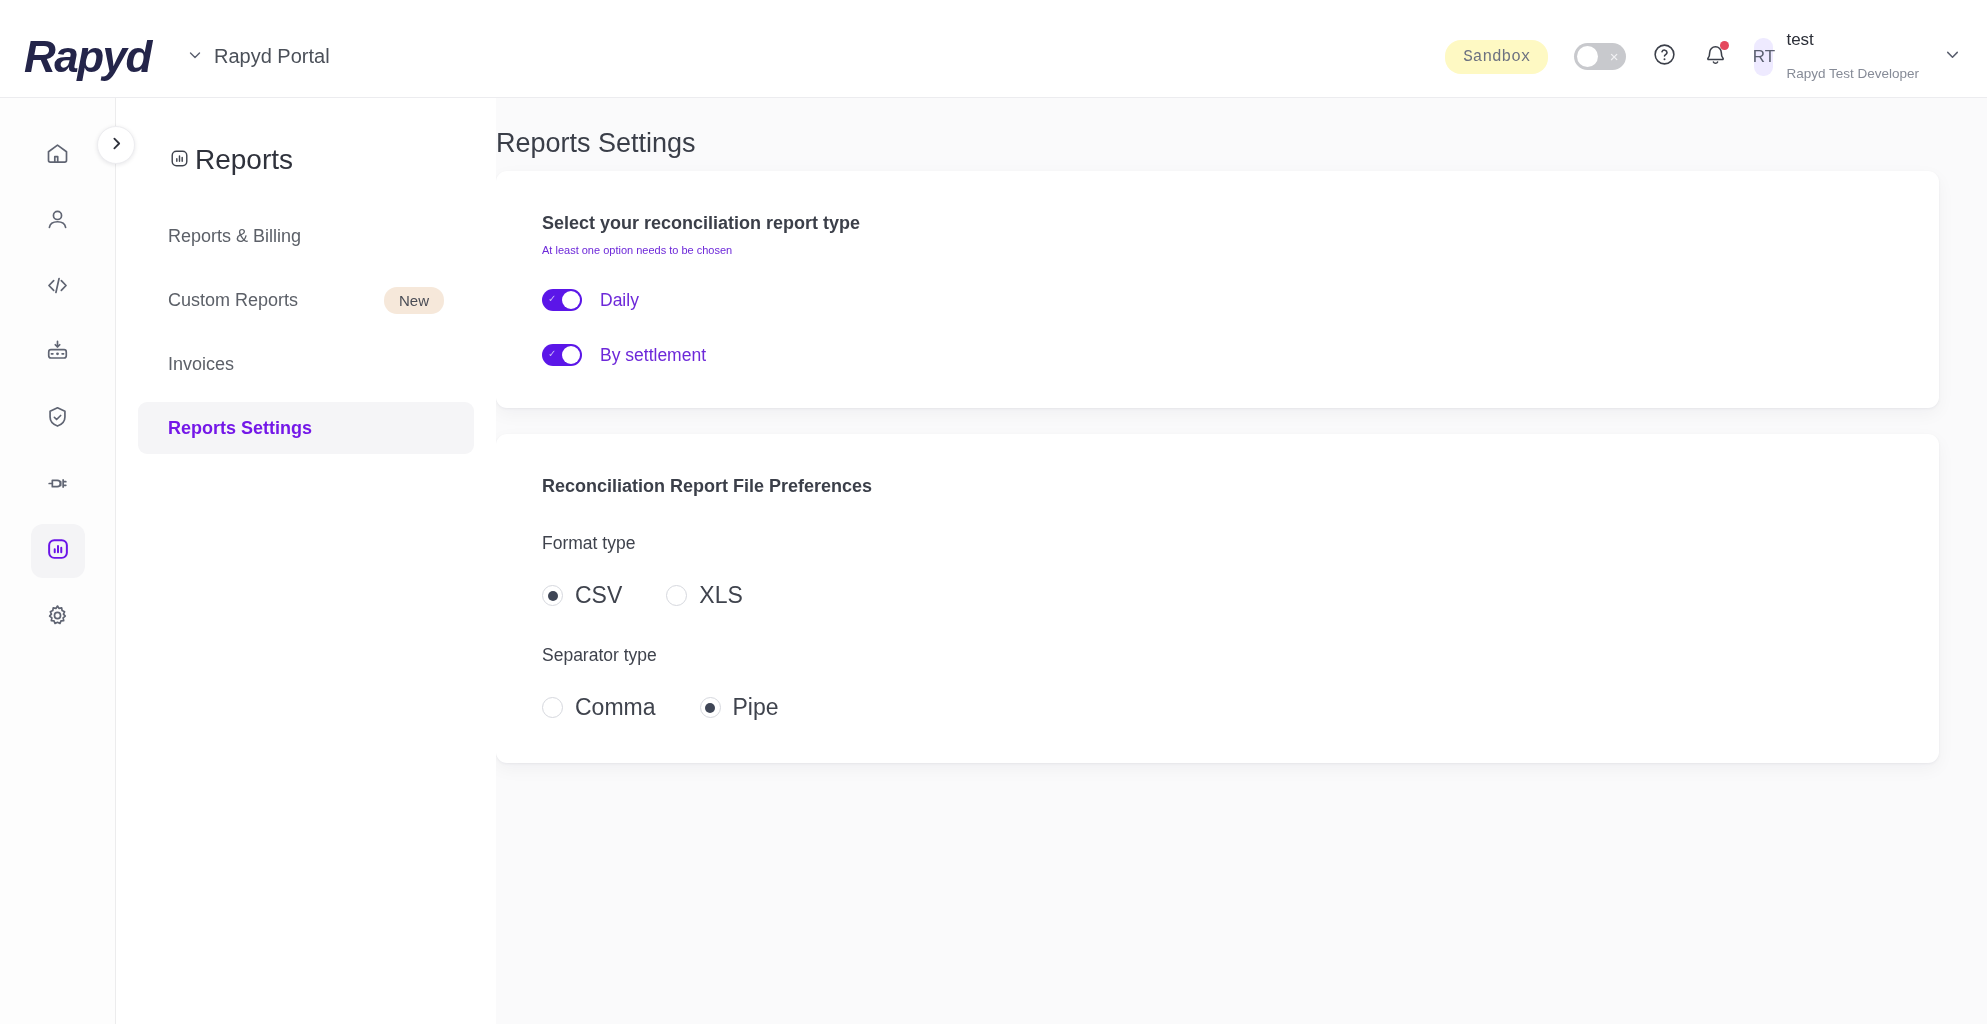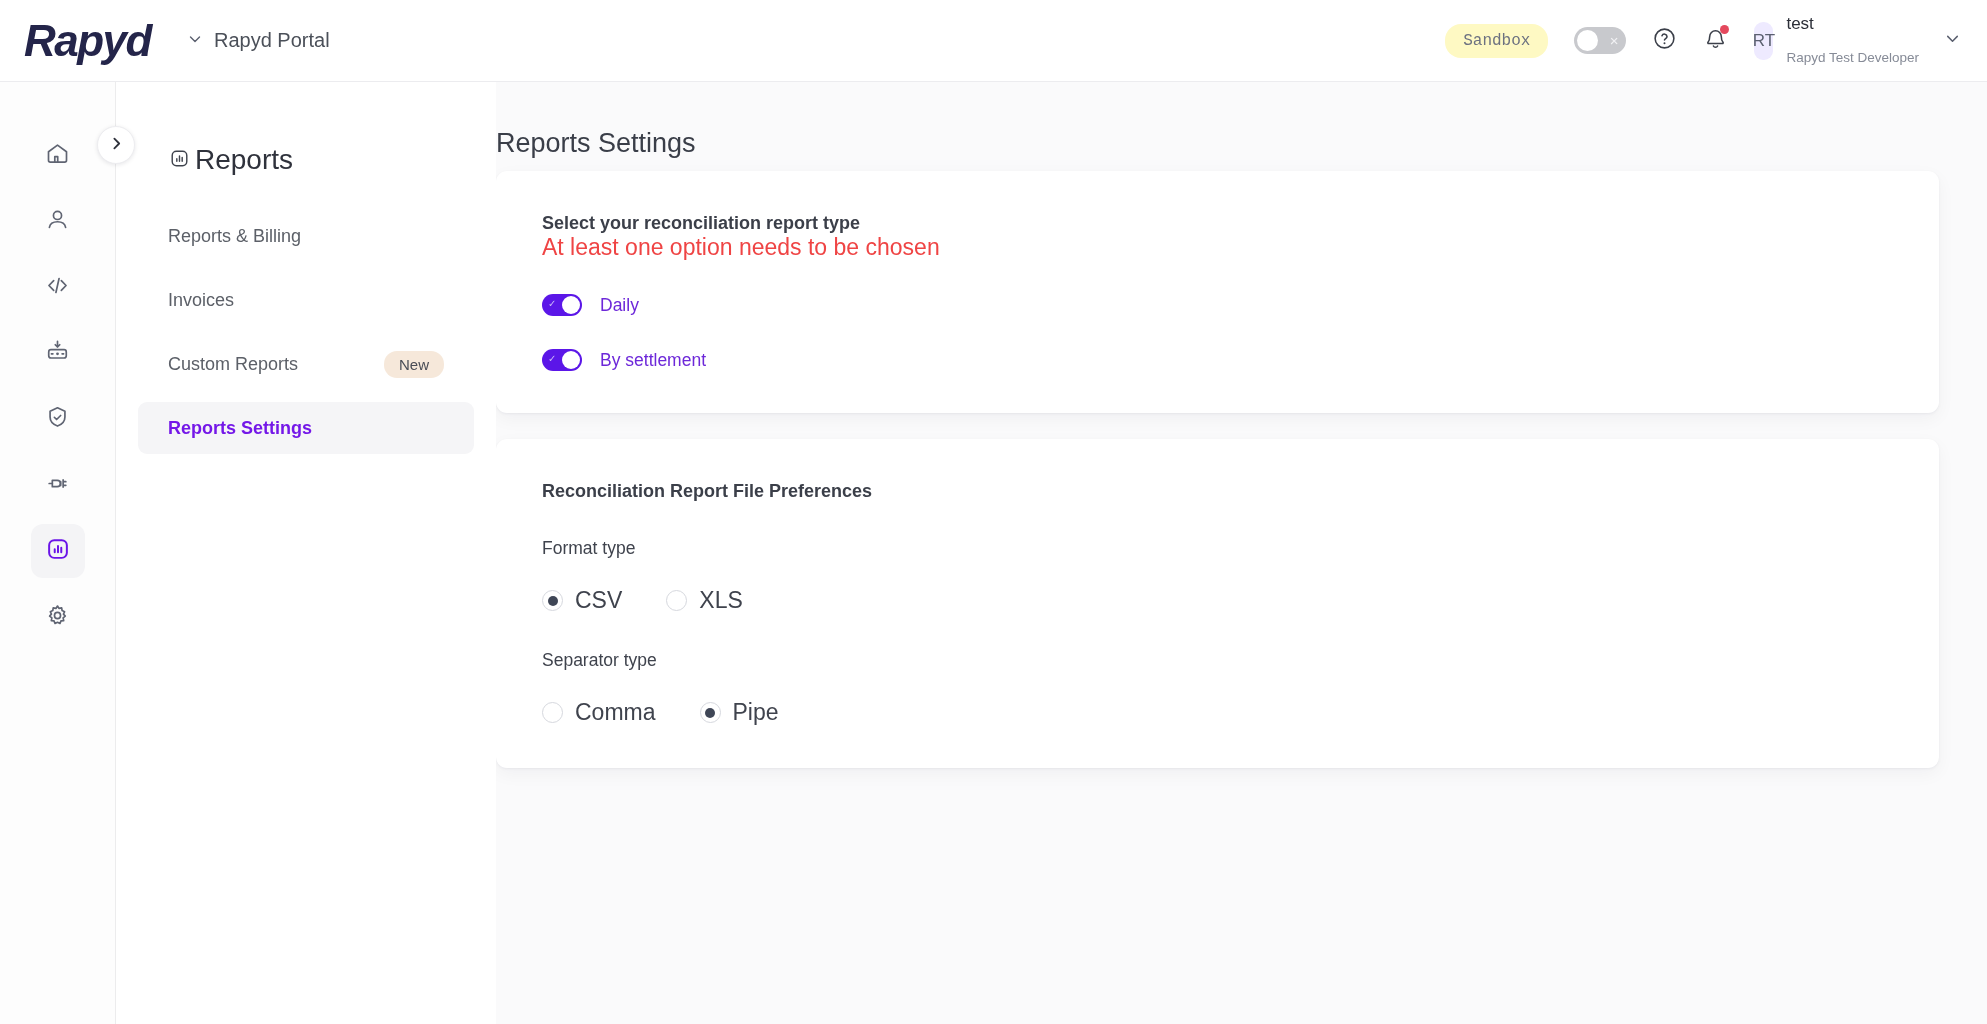--- a/index.html
+++ b/index.html
@@ -5,21 +5,21 @@
   * { box-sizing: border-box; margin: 0; padding: 0; }
   html, body {
     width: 1987px; height: 1024px;
     font-family: "Liberation Sans", sans-serif;
     background: #ffffff;
     overflow: hidden;
   }
 
   
   .header {
-    position: absolute; top: 0; left: 0;
+    position: absolute; top: 16px; left: 0;
     width: 1987px; height: 82px;
     background: #ffffff;
     border-bottom: 1px solid #ececef;
     display: flex; align-items: center;
     z-index: 30;
   }
   .logo-wrap { margin-left: 24px; display: flex; align-items: center; }
   .logo-text {
     font-size: 44px; font-weight: 700; font-style: italic;
     letter-spacing: -1.5px; color: #24254a;
@@ -134,21 +134,21 @@
   .page-title { font-size: 27px; color: #3a3e48; margin-bottom: 12px; }
   .page-sub { font-size: 17.5px; color: #6a6f7b; margin-bottom: 32px; }
 
   .card {
     background: #ffffff; border-radius: 11px;
     box-shadow: 0 1px 3px rgba(22,24,48,.055), 0 6px 18px rgba(22,24,48,.045);
     padding: 42px 46px;
     margin-bottom: 26px;
   }
   .card-title { font-size: 18px; font-weight: 700; color: #3b3f49; }
-  .card-sub { font-size: 23px; color: #ef4444; }
+  .card-sub { font-size: 11px; color: #6d28d9; margin-top: 10px; }
 
   .toggle-row { display: flex; align-items: center; gap: 18px; margin-top: 33px; }
   .switch {
     width: 40px; height: 22px; border-radius: 12px;
     background: #5b16e8; position: relative; cursor: pointer;
     flex-shrink: 0;
   }
   .switch .knob {
     position: absolute; right: 2px; top: 2px;
     width: 18px; height: 18px; border-radius: 50%; background: #ffffff;
@@ -328,25 +328,25 @@
       </svg>
     </span>
     <span class="t">Reports</span>
   </div>
 
   <div class="subnav-list">
     <div class="subnav-item">
       <span>Reports &amp; Billing</span>
     </div>
     <div class="subnav-item">
-      <span>Invoices</span>
-    </div>
-    <div class="subnav-item">
       <span>Custom Reports</span>
       <span class="new-badge">New</span>
+    </div>
+    <div class="subnav-item">
+      <span>Invoices</span>
     </div>
     <div class="subnav-item active">
       <span>Reports Settings</span>
     </div>
   </div>
 </div>
 
 <div class="main">
   <div class="page-title">Reports Settings</div>
 

